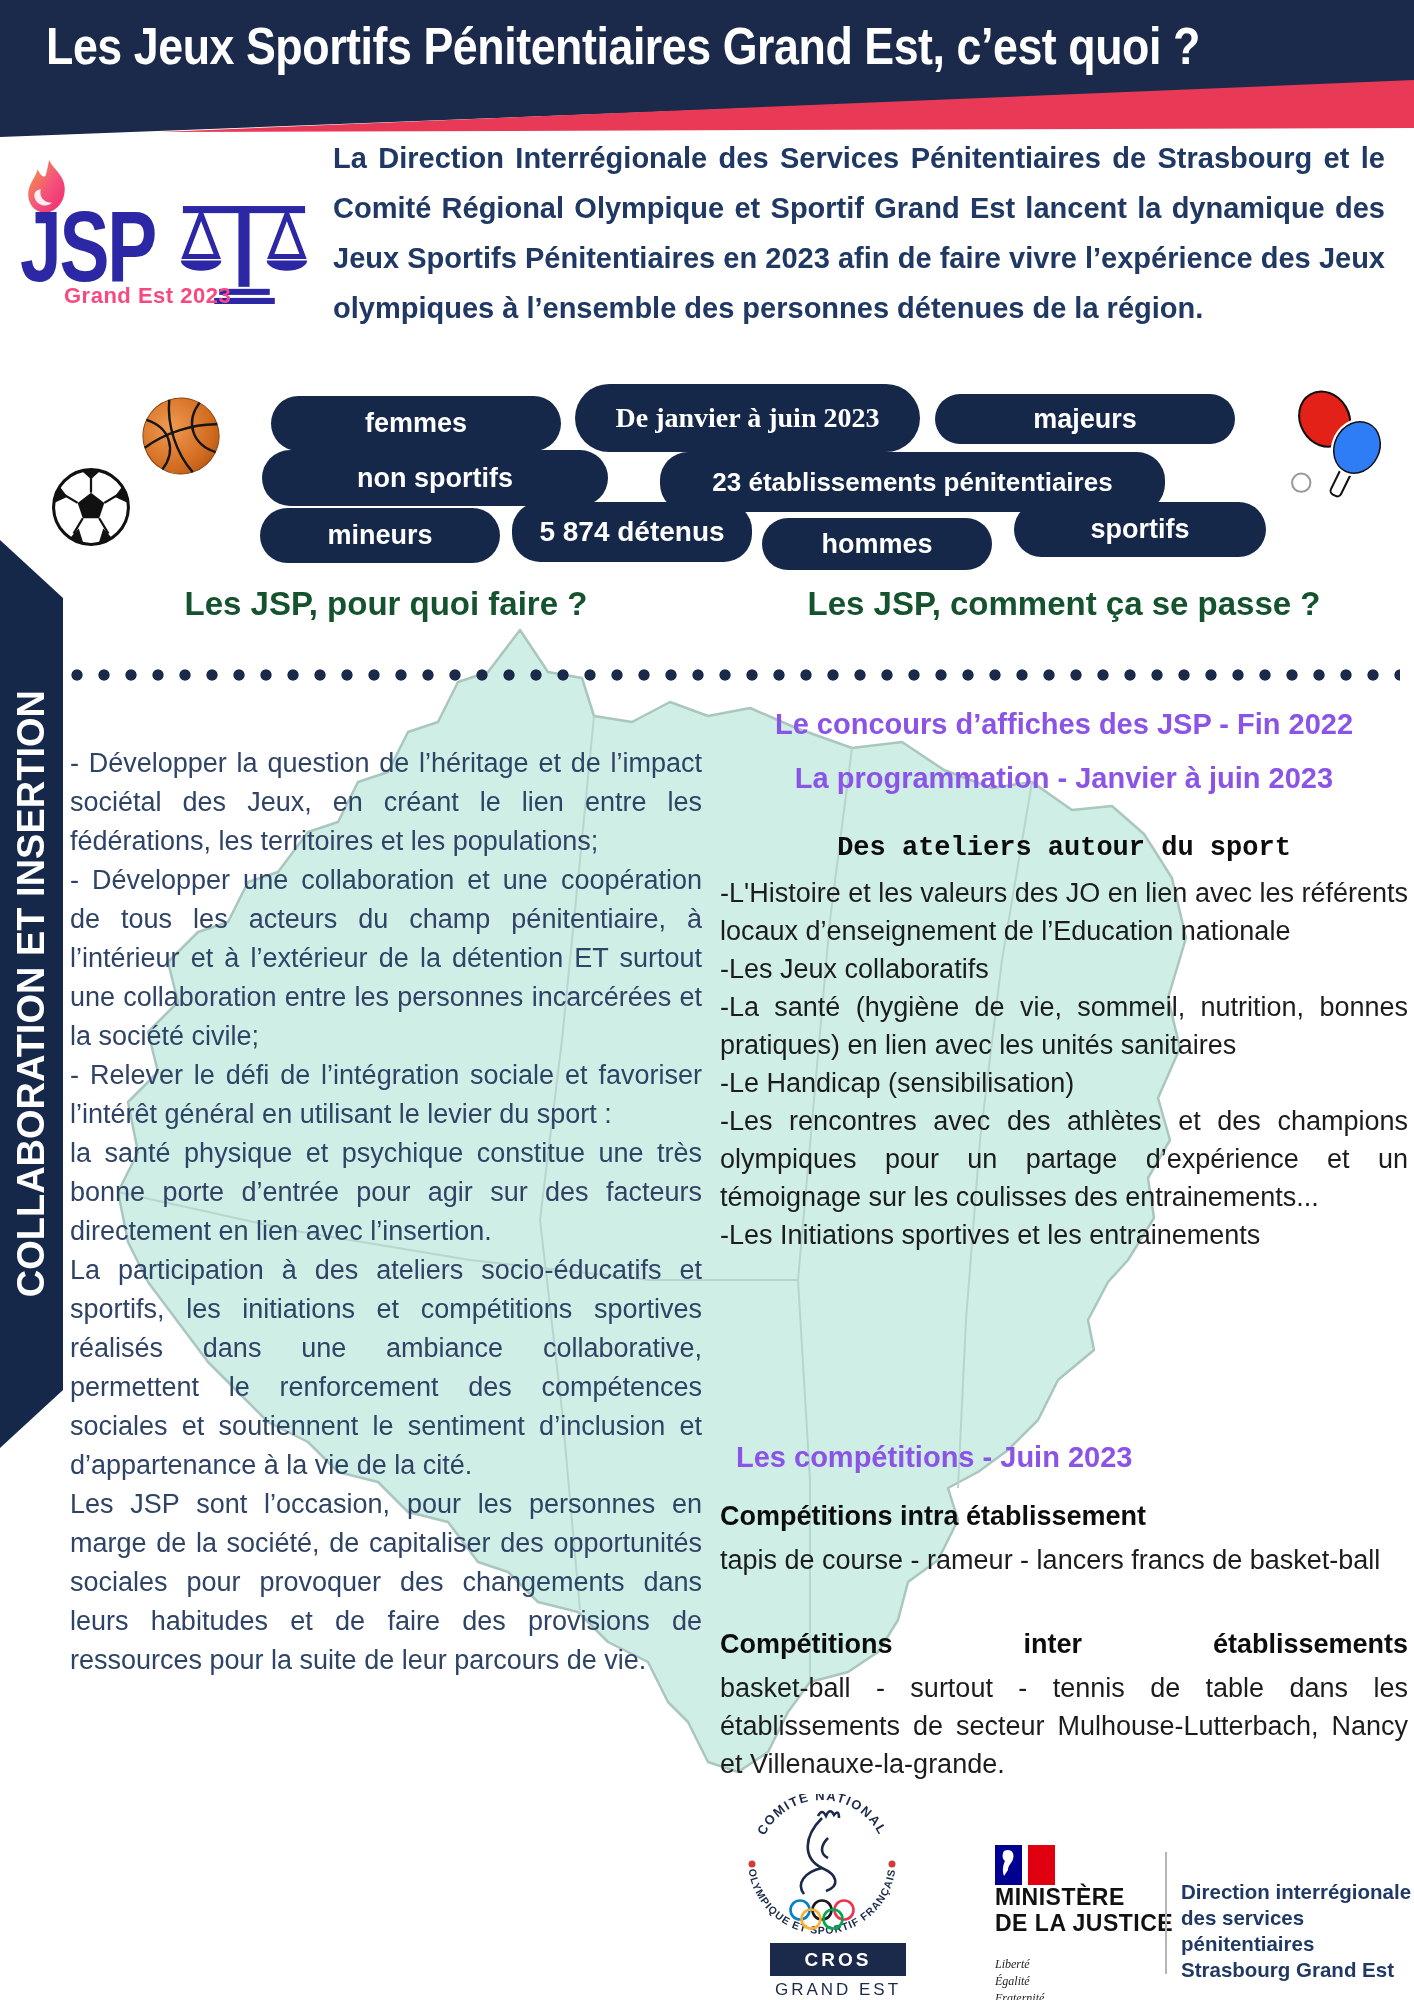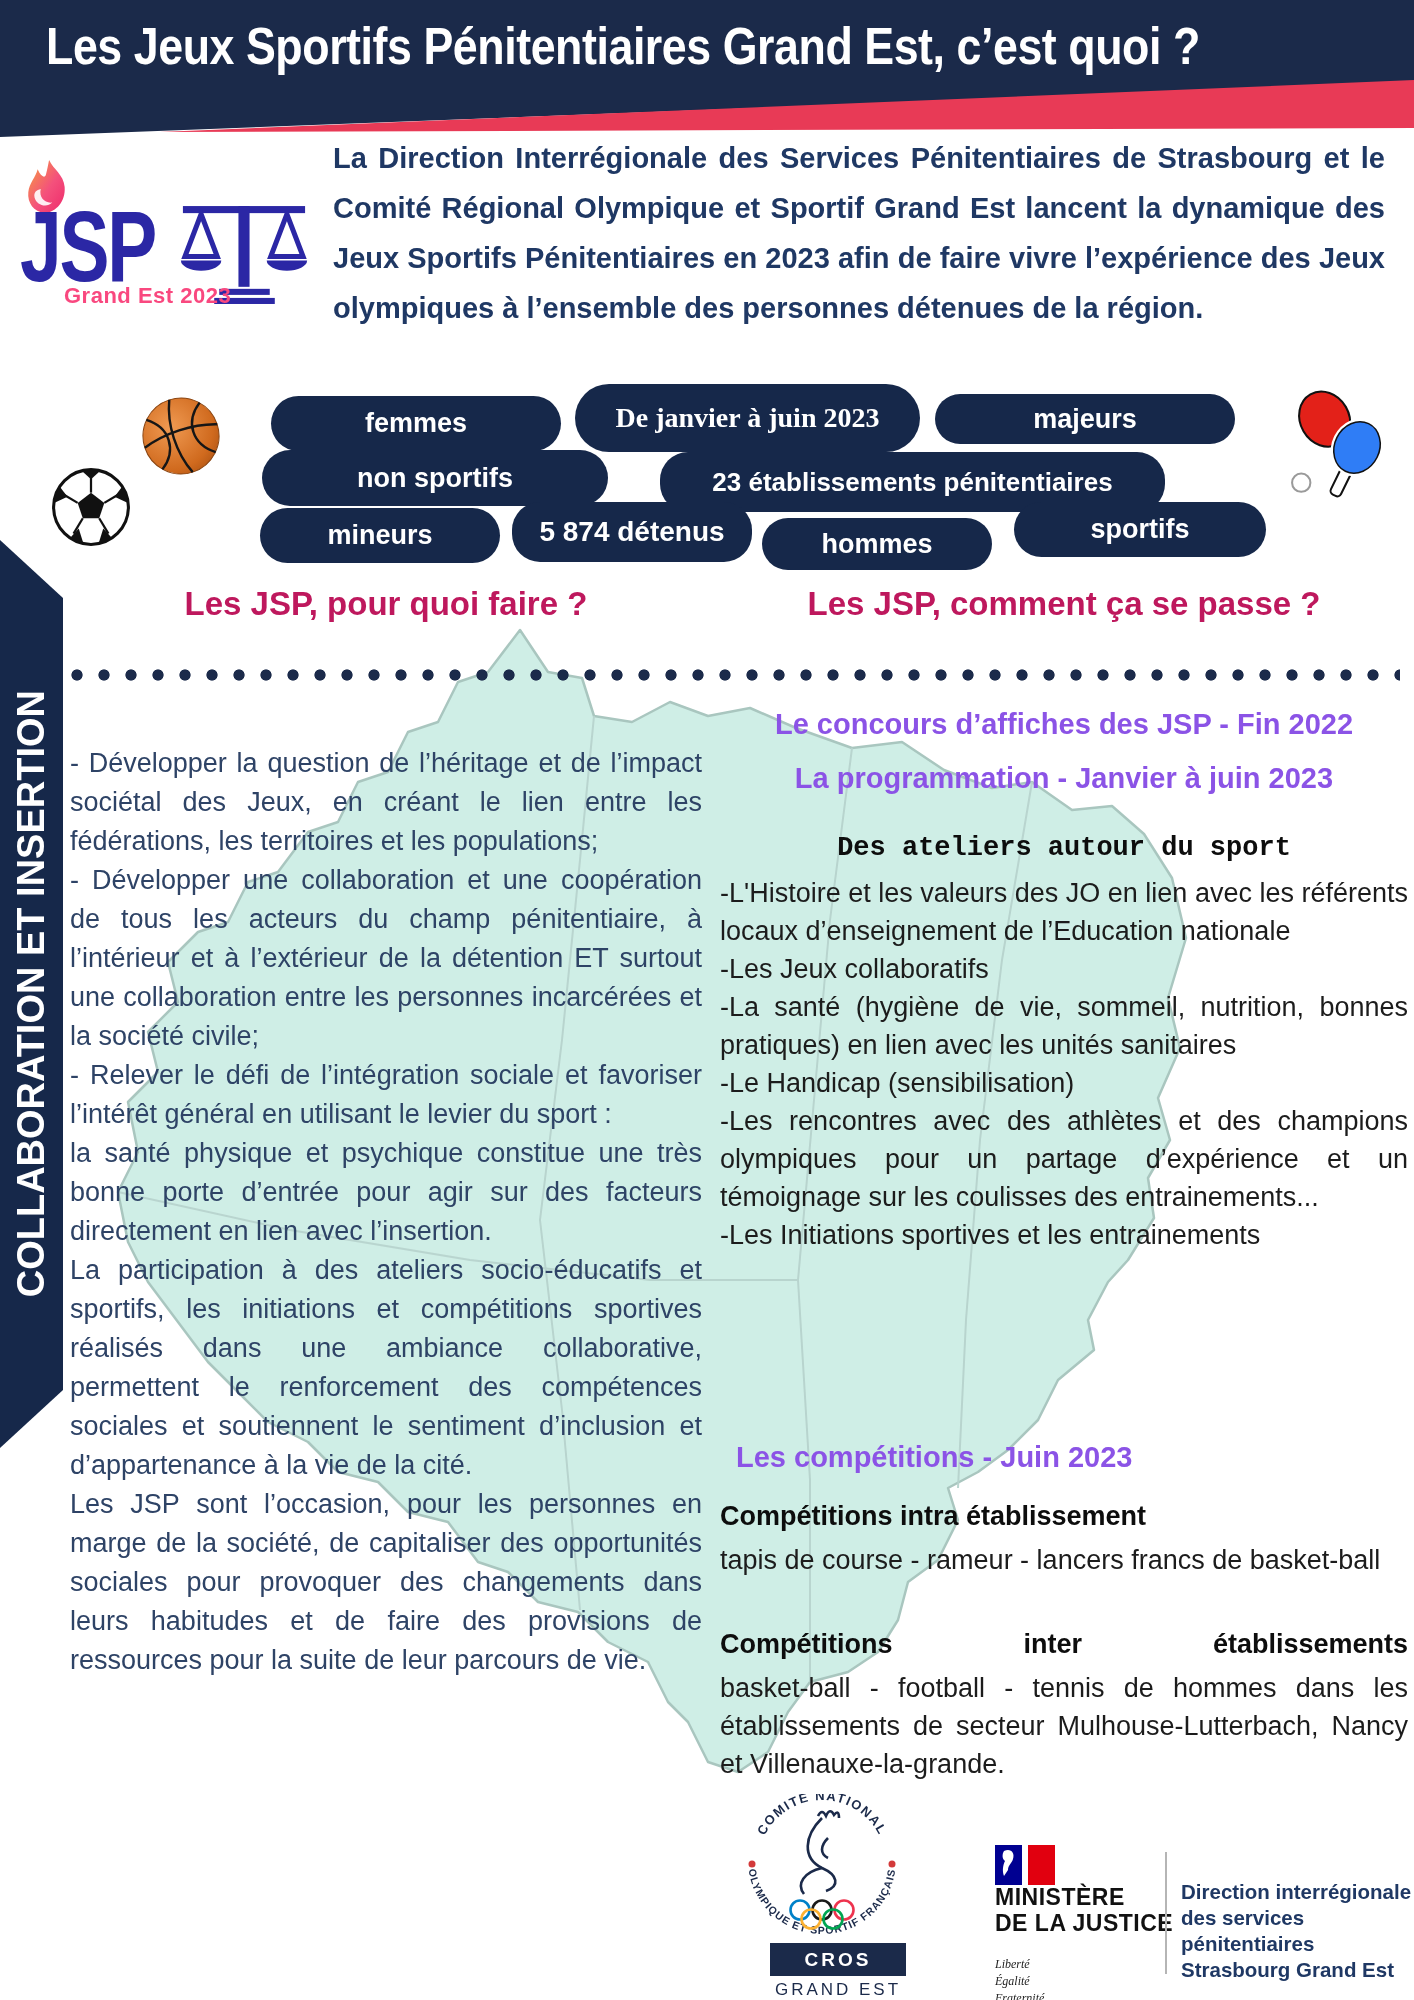--- a/index.html
+++ b/index.html
@@ -29,21 +29,21 @@
         display:flex;align-items:center;justify-content:center;text-align:center;white-space:nowrap;}
 
   
   .ribbon{left:0;top:540px;width:63px;height:908px;background:#16284a;z-index:3;
           clip-path:polygon(0 0,100% 58px,100% 850px,0 100%);
           display:flex;align-items:center;justify-content:center;}
   .ribbon span{writing-mode:vertical-rl;transform:rotate(180deg);color:#ffffff;font-weight:bold;
                font-size:38px;white-space:nowrap;letter-spacing:0;}
 
   
-  .col-heading{font-size:33px;font-weight:bold;color:#be185d;text-align:center;z-index:2;}
+  .col-heading{font-size:33px;font-weight:bold;color:#14532d;text-align:center;z-index:2;}
   .dots{left:70px;top:668px;width:1330px;height:14px;z-index:2;
         background-image:radial-gradient(circle at 7px 7px,#1b2a4a 5.2px,transparent 6px);
         background-size:27px 14px;background-repeat:repeat-x;}
   .body-left{left:70px;top:744px;width:632px;font-size:27px;line-height:39px;color:#2e4366;
              text-align:justify;z-index:2;}
   .body-left p{margin:0;}
   .rc{z-index:2;}
   .rc-event{left:720px;width:688px;text-align:center;color:#8b53e6;font-size:29px;font-weight:bold;}
   .rc-black-title{left:720px;width:688px;text-align:center;color:#0d0d0d;font-size:27px;font-weight:bold;font-family:Liberation Mono, monospace;}
   .rc-items{left:720px;top:874px;width:688px;font-size:27px;line-height:38px;color:#1c1c1c;text-align:justify;}
@@ -213,21 +213,21 @@
     <p>-Les Jeux collaboratifs</p>
     <p>-La santé (hygiène de vie, sommeil, nutrition, bonnes pratiques) en lien avec les unités sanitaires</p>
     <p>-Le Handicap (sensibilisation)</p>
     <p>-Les rencontres avec des athlètes et des champions olympiques pour un partage d’expérience et un témoignage sur les coulisses des entrainements...</p>
     <p>-Les Initiations sportives et les entrainements</p>
   </div>
   <div class="abs rc rc-comp">Les compétitions - Juin 2023</div>
   <div class="abs rc rc-sub" style="top:1501px;">Compétitions intra établissement</div>
   <div class="abs rc rc-text" style="top:1541px;">tapis de course - rameur - lancers francs de basket-ball</div>
   <div class="abs rc rc-sub justify-last" style="top:1629px;">Compétitions inter établissements</div>
-  <div class="abs rc rc-text" style="top:1669px;">basket-ball - football - tennis de hommes dans les établissements de secteur Mulhouse-Lutterbach, Nancy et Villenauxe-la-grande.</div>
+  <div class="abs rc rc-text" style="top:1669px;">basket-ball - surtout - tennis de table dans les établissements de secteur Mulhouse-Lutterbach, Nancy et Villenauxe-la-grande.</div>
 
   <div class="abs" style="left:732px;top:1794px;width:180px;height:150px;">
     <svg width="180" height="150" viewBox="0 0 180 150">
       <defs>
         <path id="arcTop" d="M 26 70 A 64 64 0 1 1 154 70"></path>
         <path id="arcBot" d="M 16 66 A 74 74 0 0 0 164 66"></path>
       </defs>
       <text font-size="13" font-weight="bold" fill="#1b2a4a" letter-spacing="1.5">
         <textPath href="#arcTop" startOffset="50%" text-anchor="middle">COMITÉ NATIONAL</textPath>
       </text>

